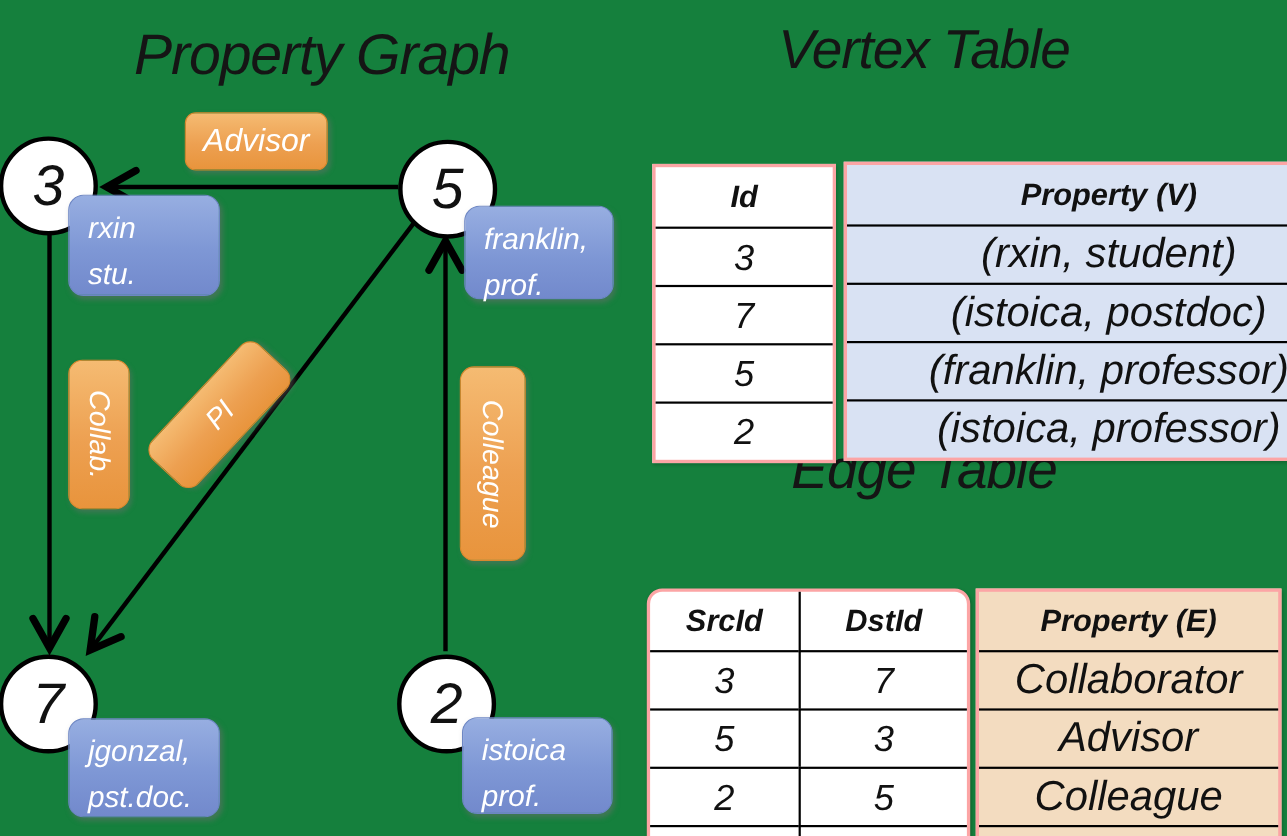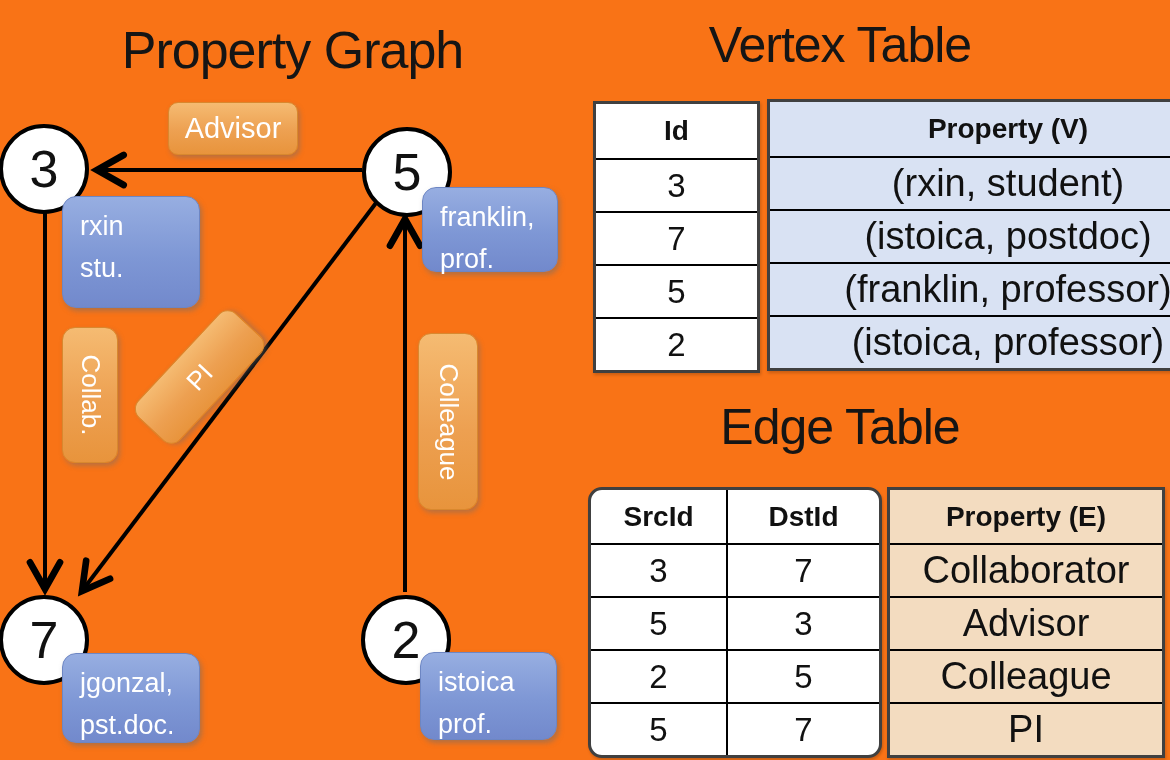--- a/index.html
+++ b/index.html
@@ -1,18 +1,18 @@
 <!DOCTYPE html>
 <html><head>
 <meta charset="utf-8">
 <style>
   html,body { margin:0; padding:0; background:#fff; }
   .canvas {
     position:relative; width:1170px; height:760px; overflow:hidden;
-    font-family:"Liberation Sans", sans-serif; background:#f97316; color:#111;
+    font-family:"Liberation Sans", sans-serif; background:#15803d; color:#111;font-style:italic;
   }
   .title {
     position:absolute; text-align:center; font-size:50px; letter-spacing:-1px;
     color:#151515; white-space:nowrap;
   }
   #pg-title { left:0px;   top:20px;  width:585px; font-size:52px; }
   #vt-title { left:585px; top:16px;  width:510px; }
   #et-title { left:585px; top:398px; width:510px; }
 
   
@@ -35,29 +35,29 @@
   #pill-pi       { left:128px; top:348px; width:143px; height:58px;  border-radius:13px; font-size:26px;
                    transform:rotate(-47deg); }
   .vtext { position:absolute; top:50%; left:50%; transform:translate(-50%,-50%) rotate(90deg); white-space:nowrap; }
   .vprop {
     position:absolute; z-index:4; box-sizing:border-box; color:#fff;
     background:linear-gradient(180deg,#97aee1 0%, #7e97d5 55%, #7289cc 100%);
     border:1px solid #6d86c3; border-radius:14px;
     box-shadow:2px 3px 5px rgba(110,110,110,.5);
     font-size:27px; line-height:1.55; padding:9px 0 0 17px; white-space:nowrap;
   }
-  #vp-rxin     { left:62px;  top:196px; width:138px; height:112px; }
+  #vp-rxin     { left:62px;  top:177px; width:138px; height:92px; }
   #vp-franklin { left:422px; top:187px; width:136px; height:85px; }
   #vp-jgonzal  { left:62px;  top:653px; width:138px; height:90px; }
   #vp-istoica  { left:420px; top:652px; width:137px; height:88px; }
 
   
   .subtable {
-    position:absolute; box-sizing:border-box; border:3px solid #404040; background:#fff;
-    display:grid; box-shadow:1px 2px 3px rgba(0,0,0,.2);
+    position:absolute; box-sizing:border-box; border:3px solid #fca5a5; background:#fff;
+    display:grid; box-shadow:1px 2px 3px rgba(0,0,0,.2);margin-top:48px;
   }
   .cell { display:flex; align-items:center; justify-content:center; box-sizing:border-box; }
   .bt { border-top:2px solid #000; }
   .bl { border-left:2px solid #000; }
   .th { font-weight:bold; font-size:28px; }
   .num { font-size:33px; }
   .txt { font-size:38px; }
   #vt-id   { left:593px; top:101px; width:167px; grid-template-rows:54px 53px 53px 53px 53px; }
   #vt-prop { left:767px; top:99px; width:482px; grid-template-rows:54px 53px 53px 53px 53px; background:#d9e2f3; }
   #et-left { left:588px; top:487px; width:294px; grid-template-columns:135px 153px;

